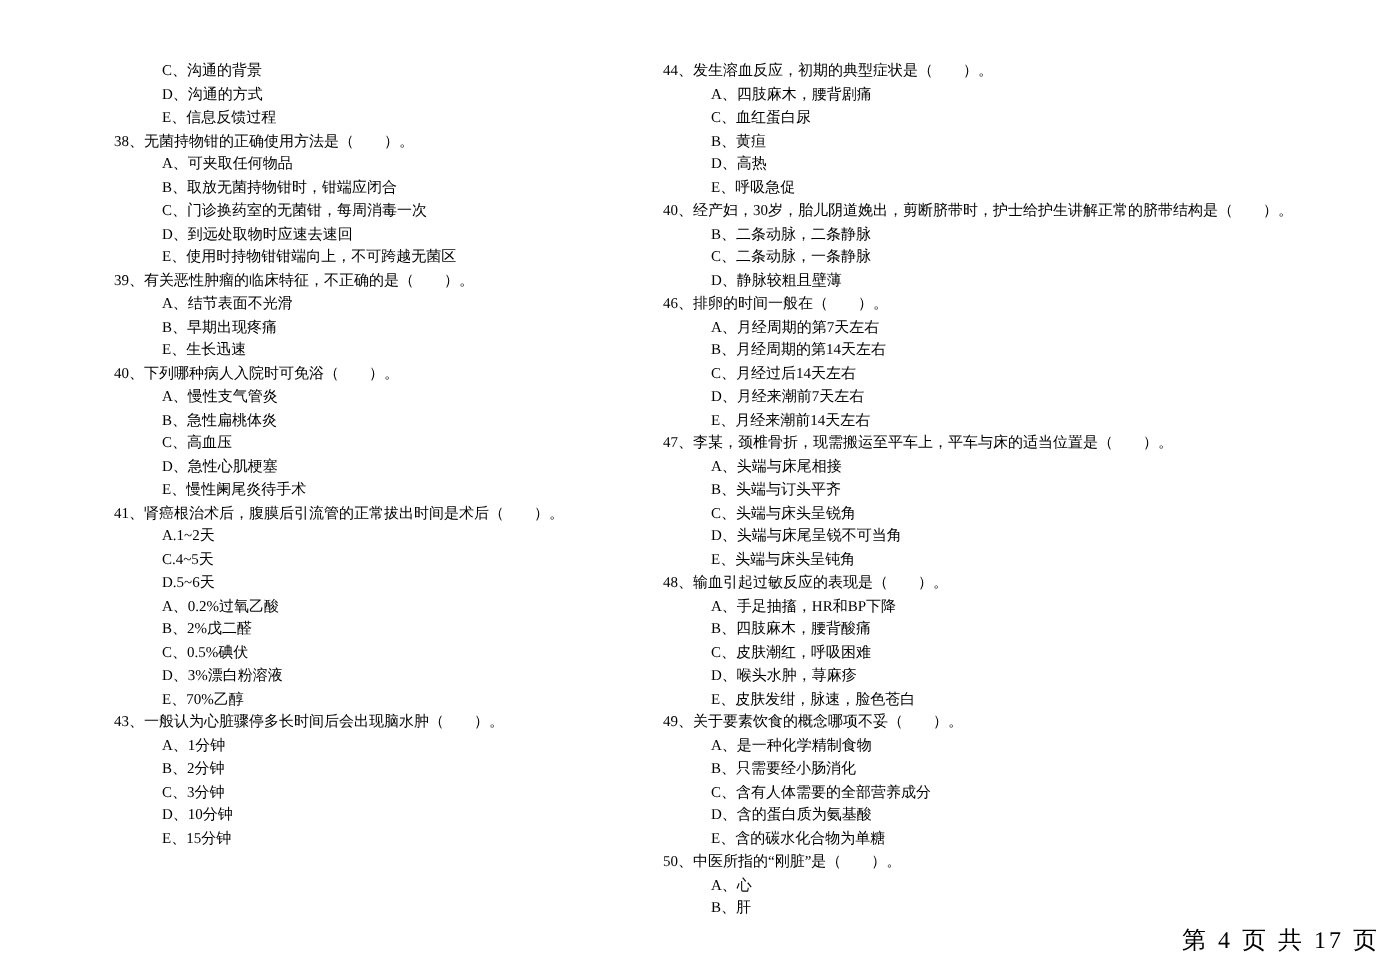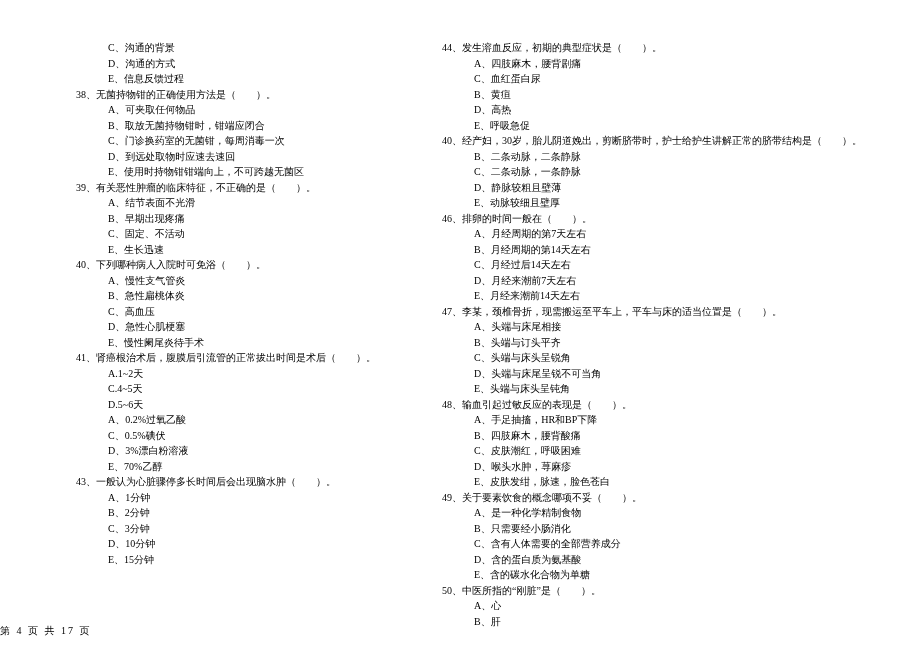--- a/index.html
+++ b/index.html
@@ -28,22 +28,22 @@
     .question {
       padding-left: 16px;
       line-height: 1.55;
       white-space: nowrap;
     }
     .footer {
       position: absolute;
       bottom: 12px;
       left: 0;
       right: 0;
-      text-align: left;
-      font-size: 10px;
+      text-align: right;
+      font-size: 16px;
       letter-spacing: 2px;
     }
   </style>
 </head>
 <body>
 
 <div class="columns">
   <div class="column">
     <div class="option">C、沟通的背景</div>
     <div class="option">D、沟通的方式</div>
@@ -52,36 +52,36 @@
     <div class="question"><span>38、</span><span>无菌持物钳的正确使用方法是（　　）。</span></div>
     <div class="option">A、可夹取任何物品</div>
     <div class="option">B、取放无菌持物钳时，钳端应闭合</div>
     <div class="option">C、门诊换药室的无菌钳，每周消毒一次</div>
     <div class="option">D、到远处取物时应速去速回</div>
     <div class="option">E、使用时持物钳钳端向上，不可跨越无菌区</div>
 
     <div class="question"><span>39、</span><span>有关恶性肿瘤的临床特征，不正确的是（　　）。</span></div>
     <div class="option">A、结节表面不光滑</div>
     <div class="option">B、早期出现疼痛</div>
-    <div class="option">C、固定、不活动</div>
     <div class="option">E、生长迅速</div>
 
     <div class="question"><span>40、</span><span>下列哪种病人入院时可免浴（　　）。</span></div>
     <div class="option">A、慢性支气管炎</div>
     <div class="option">B、急性扁桃体炎</div>
     <div class="option">C、高血压</div>
     <div class="option">D、急性心肌梗塞</div>
     <div class="option">E、慢性阑尾炎待手术</div>
 
     <div class="question"><span>41、</span><span>肾癌根治术后，腹膜后引流管的正常拔出时间是术后（　　）。</span></div>
     <div class="option">A.1~2天</div>
     <div class="option">C.4~5天</div>
     <div class="option">D.5~6天</div>
 
     <div class="option">A、0.2%过氧乙酸</div>
+    <div class="option">B、2%戊二醛</div>
     <div class="option">C、0.5%碘伏</div>
     <div class="option">D、3%漂白粉溶液</div>
     <div class="option">E、70%乙醇</div>
 
     <div class="question"><span>43、</span><span>一般认为心脏骤停多长时间后会出现脑水肿（　　）。</span></div>
     <div class="option">A、1分钟</div>
     <div class="option">B、2分钟</div>
     <div class="option">C、3分钟</div>
     <div class="option">D、10分钟</div>
     <div class="option">E、15分钟</div>
@@ -92,21 +92,20 @@
     <div class="option">A、四肢麻木，腰背剧痛</div>
     <div class="option">C、血红蛋白尿</div>
     <div class="option">B、黄疸</div>
     <div class="option">D、高热</div>
     <div class="option">E、呼吸急促</div>
 
     <div class="question"><span>40、</span><span>经产妇，30岁，胎儿阴道娩出，剪断脐带时，护士给护生讲解正常的脐带结构是（　　）。</span></div>
     <div class="option">B、二条动脉，二条静脉</div>
     <div class="option">C、二条动脉，一条静脉</div>
     <div class="option">D、静脉较粗且壁薄</div>
-    <div class="option">E、动脉较细且壁厚</div>
 
     <div class="question"><span>46、</span><span>排卵的时间一般在（　　）。</span></div>
     <div class="option">A、月经周期的第7天左右</div>
     <div class="option">B、月经周期的第14天左右</div>
     <div class="option">C、月经过后14天左右</div>
     <div class="option">D、月经来潮前7天左右</div>
     <div class="option">E、月经来潮前14天左右</div>
 
     <div class="question"><span>47、</span><span>李某，颈椎骨折，现需搬运至平车上，平车与床的适当位置是（　　）。</span></div>
     <div class="option">A、头端与床尾相接</div>

